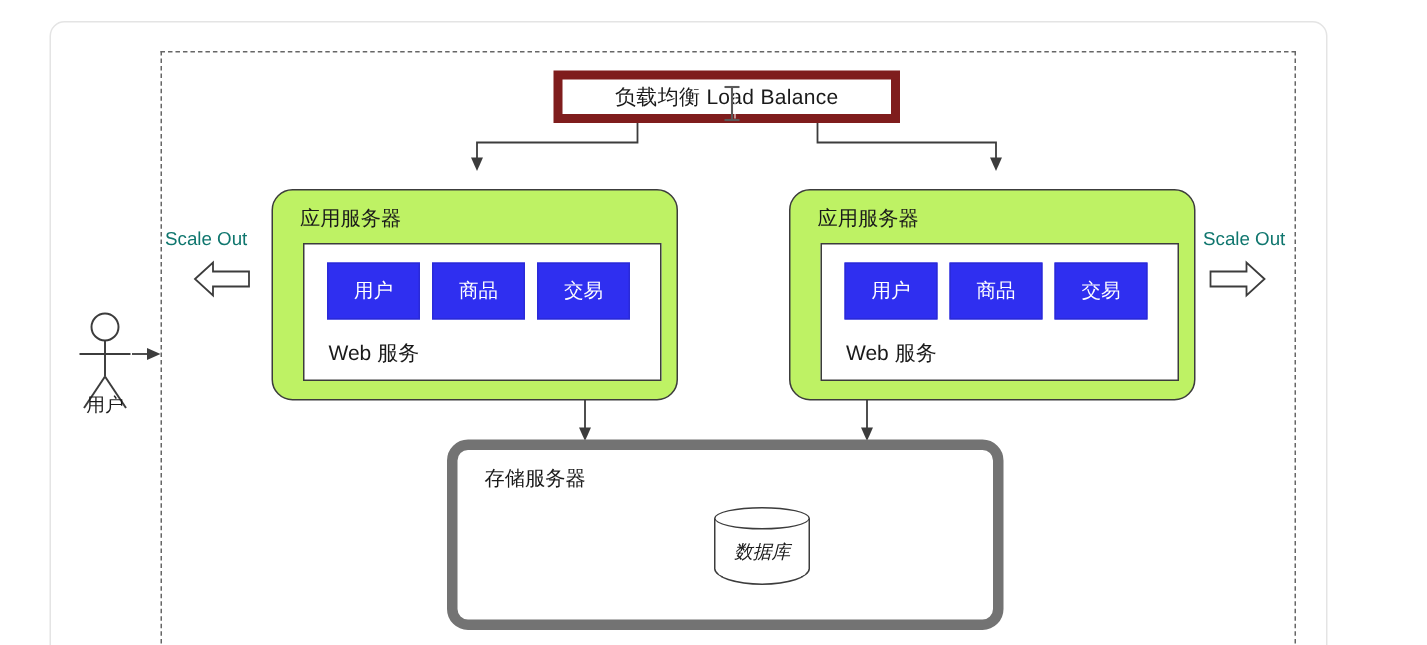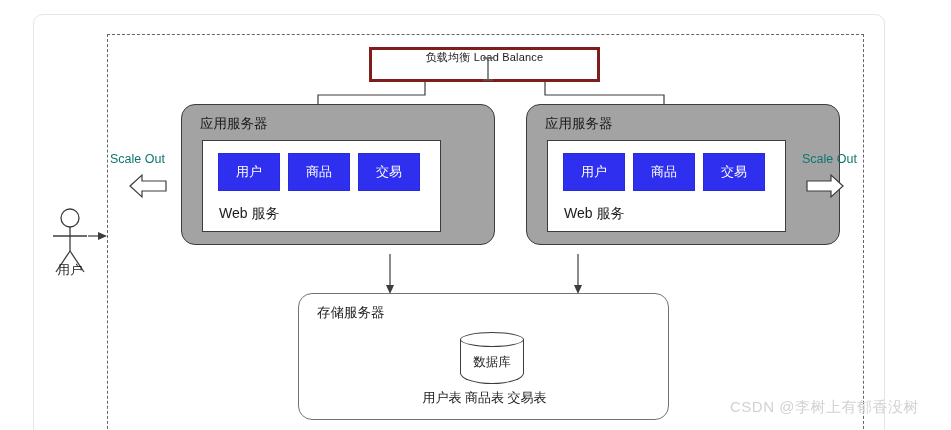--- a/index.html
+++ b/index.html
@@ -48,37 +48,38 @@
     background: transparent;
   }
 
   
   .lb-box {
     position: absolute;
     left: 369px;
     top: 47px;
     width: 231px;
     height: 35px;
-    border: 3px solid #7f1d1d;
+    border: 6px solid #7f1d1d;
     background: #ffffff;
     box-sizing: border-box;
     display: flex;
+    align-items: center;
     justify-content: center;
-    font-size: 11px;
+    font-size: 14px;
     letter-spacing: .2px;
   }
 
   .app-server {
     position: absolute;
-    top: 104px;
-    width: 314px;
+    top: 126px;
+    width: 271px;
     height: 141px;
     border: 1px solid #3c3c3c;
     border-radius: 14px;
-    background: #a3a3a3;
+    background: #bef264;
     box-sizing: border-box;
   }
   .app-server.left  { left: 181px; }
   .app-server.right { left: 526px; }
 
   .box-title {
     position: absolute;
     left: 18px;
     top: 10px;
     font-size: 13.5px;
@@ -121,33 +122,34 @@
     bottom: 8px;
     font-size: 14px;
   }
 
   .storage-server {
     position: absolute;
     left: 298px;
     top: 293px;
     width: 371px;
     height: 127px;
-    border: 1px solid #737373;
+    border: 7px solid #737373;
     border-radius: 14px;
     background: #ffffff;
     box-sizing: border-box;
   }
 
   
   .db {
     position: absolute;
-    left: 161px;
+    left: 171px;
     top: 38px;
     width: 82px;
     height: 52px;
+    font-style: italic;
   }
   .db .db-body {
     position: absolute;
     left: 0; top: 7px;
     width: 64px;
     height: 45px;
     border: 1px solid #3c3c3c;
     border-top: none;
     border-radius: 0 0 32px 32px / 0 0 11px 11px;
     background: #ffffff;
@@ -300,21 +302,20 @@
     </div>
   </div>
 
   <div class="storage-server">
     <span class="box-title">存储服务器</span>
     <div class="db">
       <div class="db-body"></div>
       <div class="db-top"></div>
       <div class="db-label">数据库</div>
     </div>
-    <div class="tables-label">用户表 商品表 交易表</div>
   </div>
 
   <div class="scale left">Scale Out</div>
   <svg class="scale-arrow left" viewBox="0 0 40 32">
     <polygon points="2,16 14,5 14,11 38,11 38,21 14,21 14,27" fill="#ffffff" stroke="#3c3c3c" stroke-width="1.2" stroke-linejoin="miter"></polygon>
   </svg>
 
   <div class="scale right">Scale Out</div>
   <svg class="scale-arrow right" viewBox="0 0 40 32">
     <polygon points="38,16 26,5 26,11 2,11 2,21 26,21 26,27" fill="#ffffff" stroke="#3c3c3c" stroke-width="1.2" stroke-linejoin="miter"></polygon>
@@ -322,15 +323,14 @@
 
   <svg class="actor" viewBox="0 0 44 70">
     <circle cx="22" cy="12" r="9" fill="#ffffff" stroke="#3c3c3c" stroke-width="1.3"></circle>
     <line x1="22" y1="21" x2="22" y2="45" stroke="#3c3c3c" stroke-width="1.3"></line>
     <line x1="5" y1="30" x2="39" y2="30" stroke="#3c3c3c" stroke-width="1.3"></line>
     <line x1="22" y1="45" x2="8" y2="66" stroke="#3c3c3c" stroke-width="1.3"></line>
     <line x1="22" y1="45" x2="36" y2="66" stroke="#3c3c3c" stroke-width="1.3"></line>
   </svg>
   <div class="actor-label">用户</div>
 
-  <div class="watermark">CSDN @李树上有郁香没树</div>
 
 </div>
 
 </body></html>

